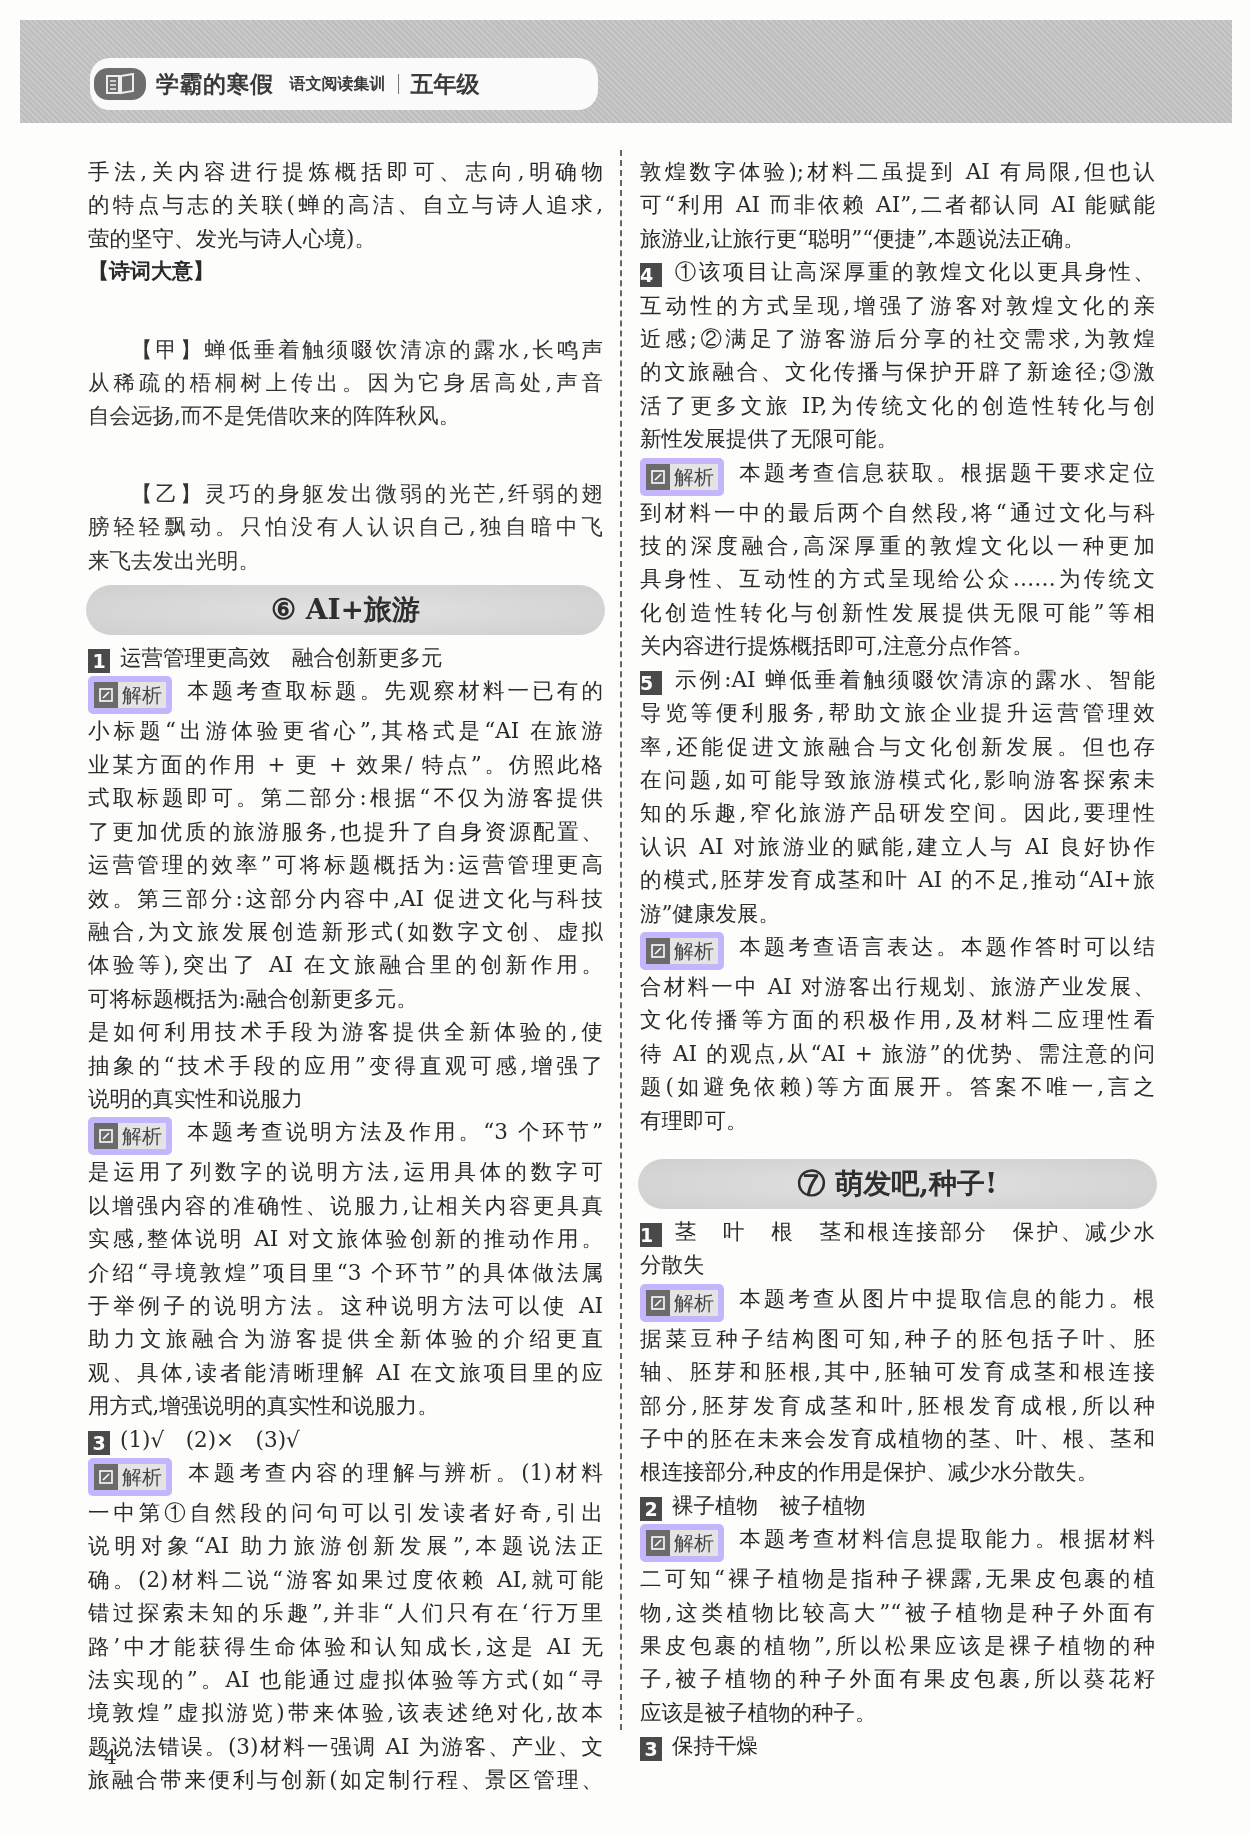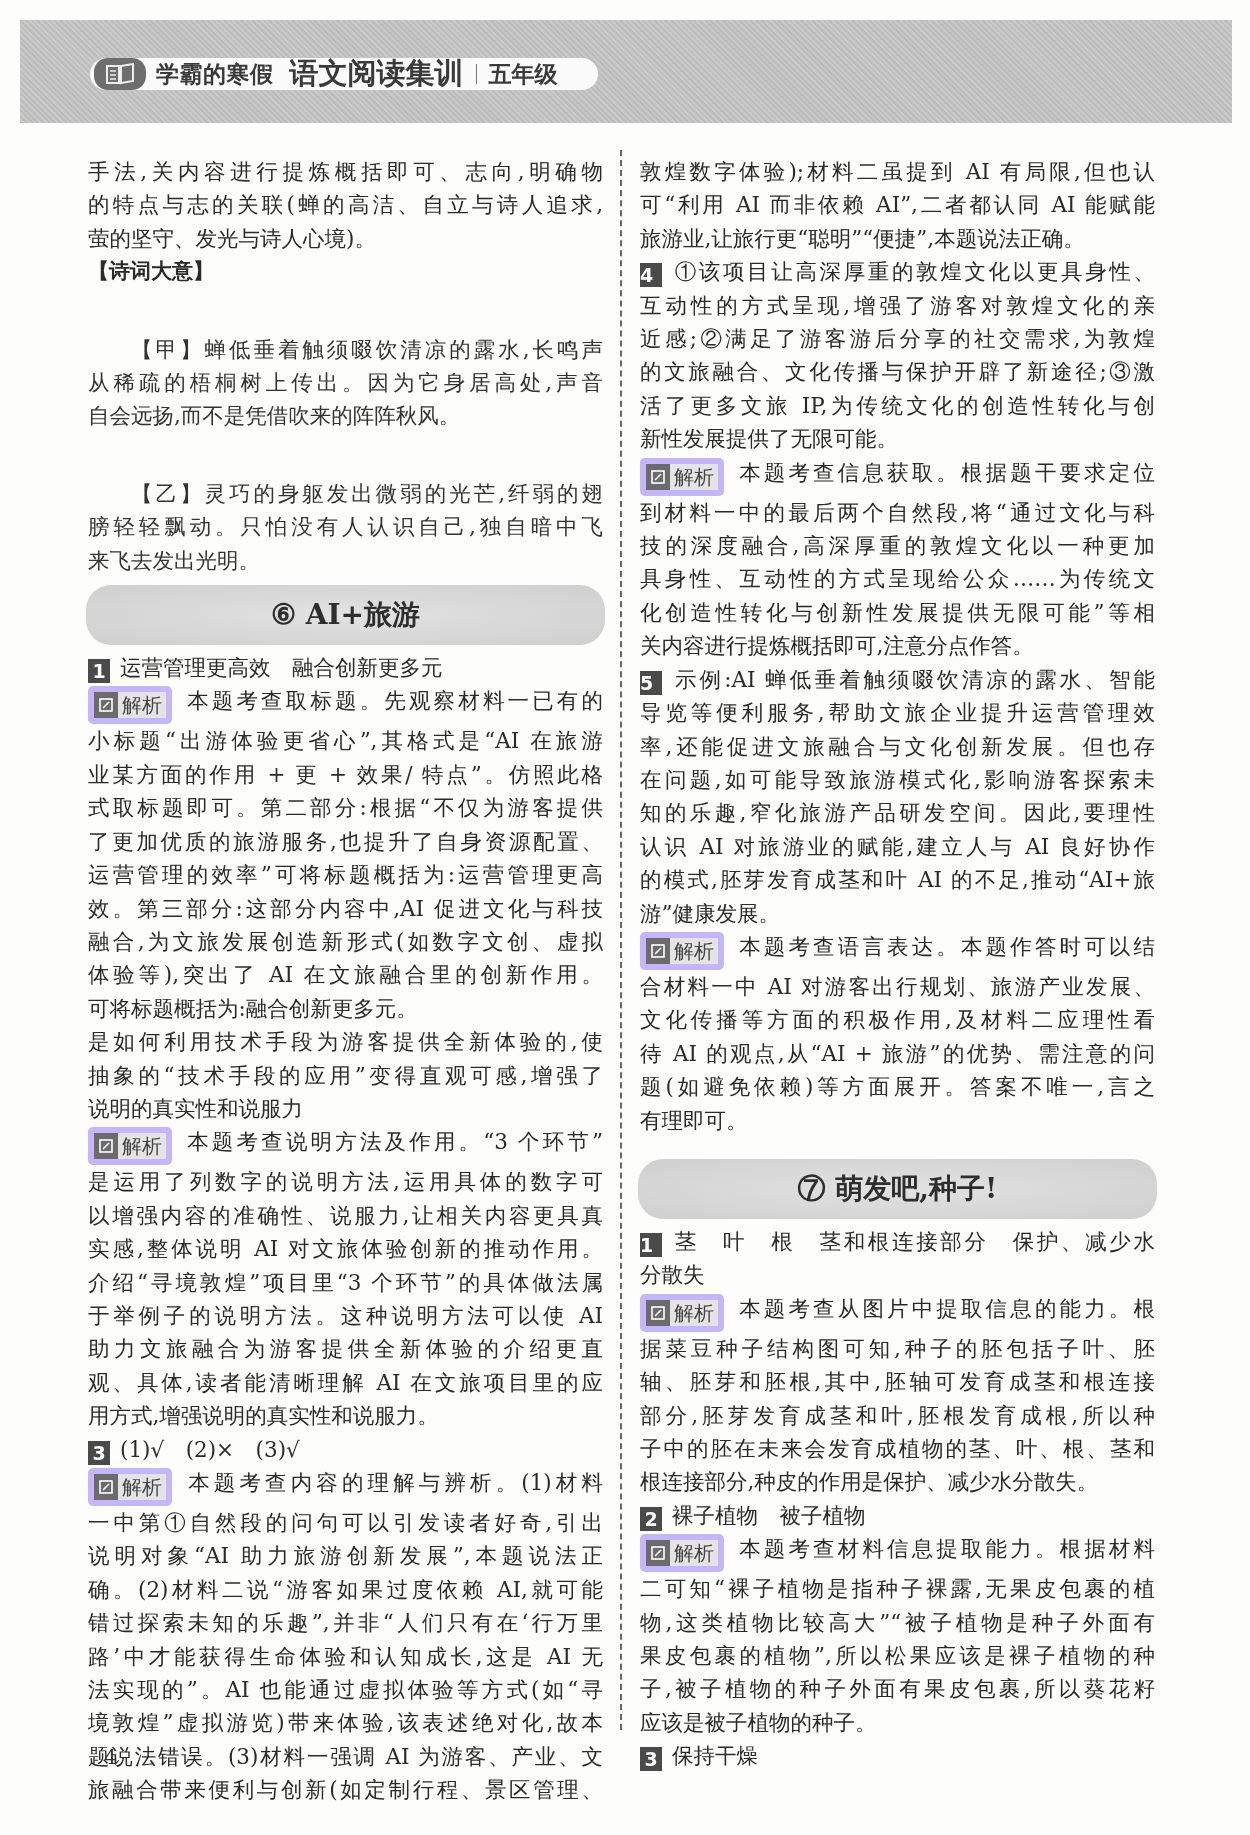--- a/index.html
+++ b/index.html
@@ -6,35 +6,35 @@
   body {
     width: 1250px; height: 1835px; background: #fdfdfc;
     font-family: "DejaVu Serif", "Liberation Serif", serif;
     color: #2a2a2a; position: relative; overflow: hidden;
   }
   .header-band {
     position: absolute; left: 20px; top: 20px; width: 1212px; height: 103px;
     background: repeating-linear-gradient(45deg, #bdbdbd 0 2px, #c9c9c9 2px 4px);
   }
   .header-pill {
-    position: absolute; left: 90px; top: 58px; width: 508px; height: 32px;
+    position: absolute; left: 90px; top: 58px; width: 508px; height: 52px;
     background: #fafafa; border-radius: 20px;
     display: flex; align-items: center; text-align: right;
   }
   .book-icon {
     width: 52px; height: 32px; margin-left: 4px; background: #6e6e6e; border-radius: 14px;
     display: flex; align-items: center; justify-content: center;
   }
   .header-title {
     font-family: "DejaVu Sans", "Liberation Sans", sans-serif; font-weight: bold;
     font-size: 23px; color: #3a3a3a; margin-left: 10px; letter-spacing: 0.5px;
   }
   .header-sub {
     font-family: "DejaVu Sans", "Liberation Sans", sans-serif; font-weight: bold;
-    font-size: 29px; color: #3a3a3a; margin-left: 16px;
+    font-size: 16px; color: #3a3a3a; margin-left: 16px;
   }
   .header-sep { width: 1px; height: 20px; background: #777; margin: 0 12px; }
   .header-grade {
     font-family: "DejaVu Sans", "Liberation Sans", sans-serif; font-weight: bold;
     font-size: 23px; color: #3a3a3a;
   }
   .col {
     position: absolute; top: 155px; font-size: 21.5px; line-height: 33.4px;
   }
   .col-left { left: 88px; width: 515px; }
@@ -60,21 +60,21 @@
     display: inline-flex; align-items: center; height: 26px; vertical-align: -4px;
     border: 6px solid #c4b5fd; border-radius: 5px; overflow: hidden; margin-right: 12px;
   }
   .jiexi-box {
     width: 24px; height: 26px; background: #6b6b6b; display: flex; align-items: center; justify-content: center;
   }
   .jiexi-label {
     padding: 0 4px; font-size: 20px; color: #444; background: #e4e4e4; line-height: 26px;
   }
   .section-banner {
-    height: 60px; margin: 8px -2px 6px -2px; border-radius: 25px;
+    height: 50px; margin: 8px -2px 6px -2px; border-radius: 25px;
     background: radial-gradient(ellipse at center, #e2e2e2 0%, #cfcfcf 100%);
     display: flex; align-items: center; justify-content: center;
   }
   .section-title {
     font-family: "DejaVu Serif", "Liberation Serif", serif; font-weight: bold; font-size: 28px; color: #2e2e2e;
   }
   .page-num {
     position: absolute; left: 104px; top: 1745px; font-size: 20px; color: #333;
   }
   .gap { height: 14px; }

